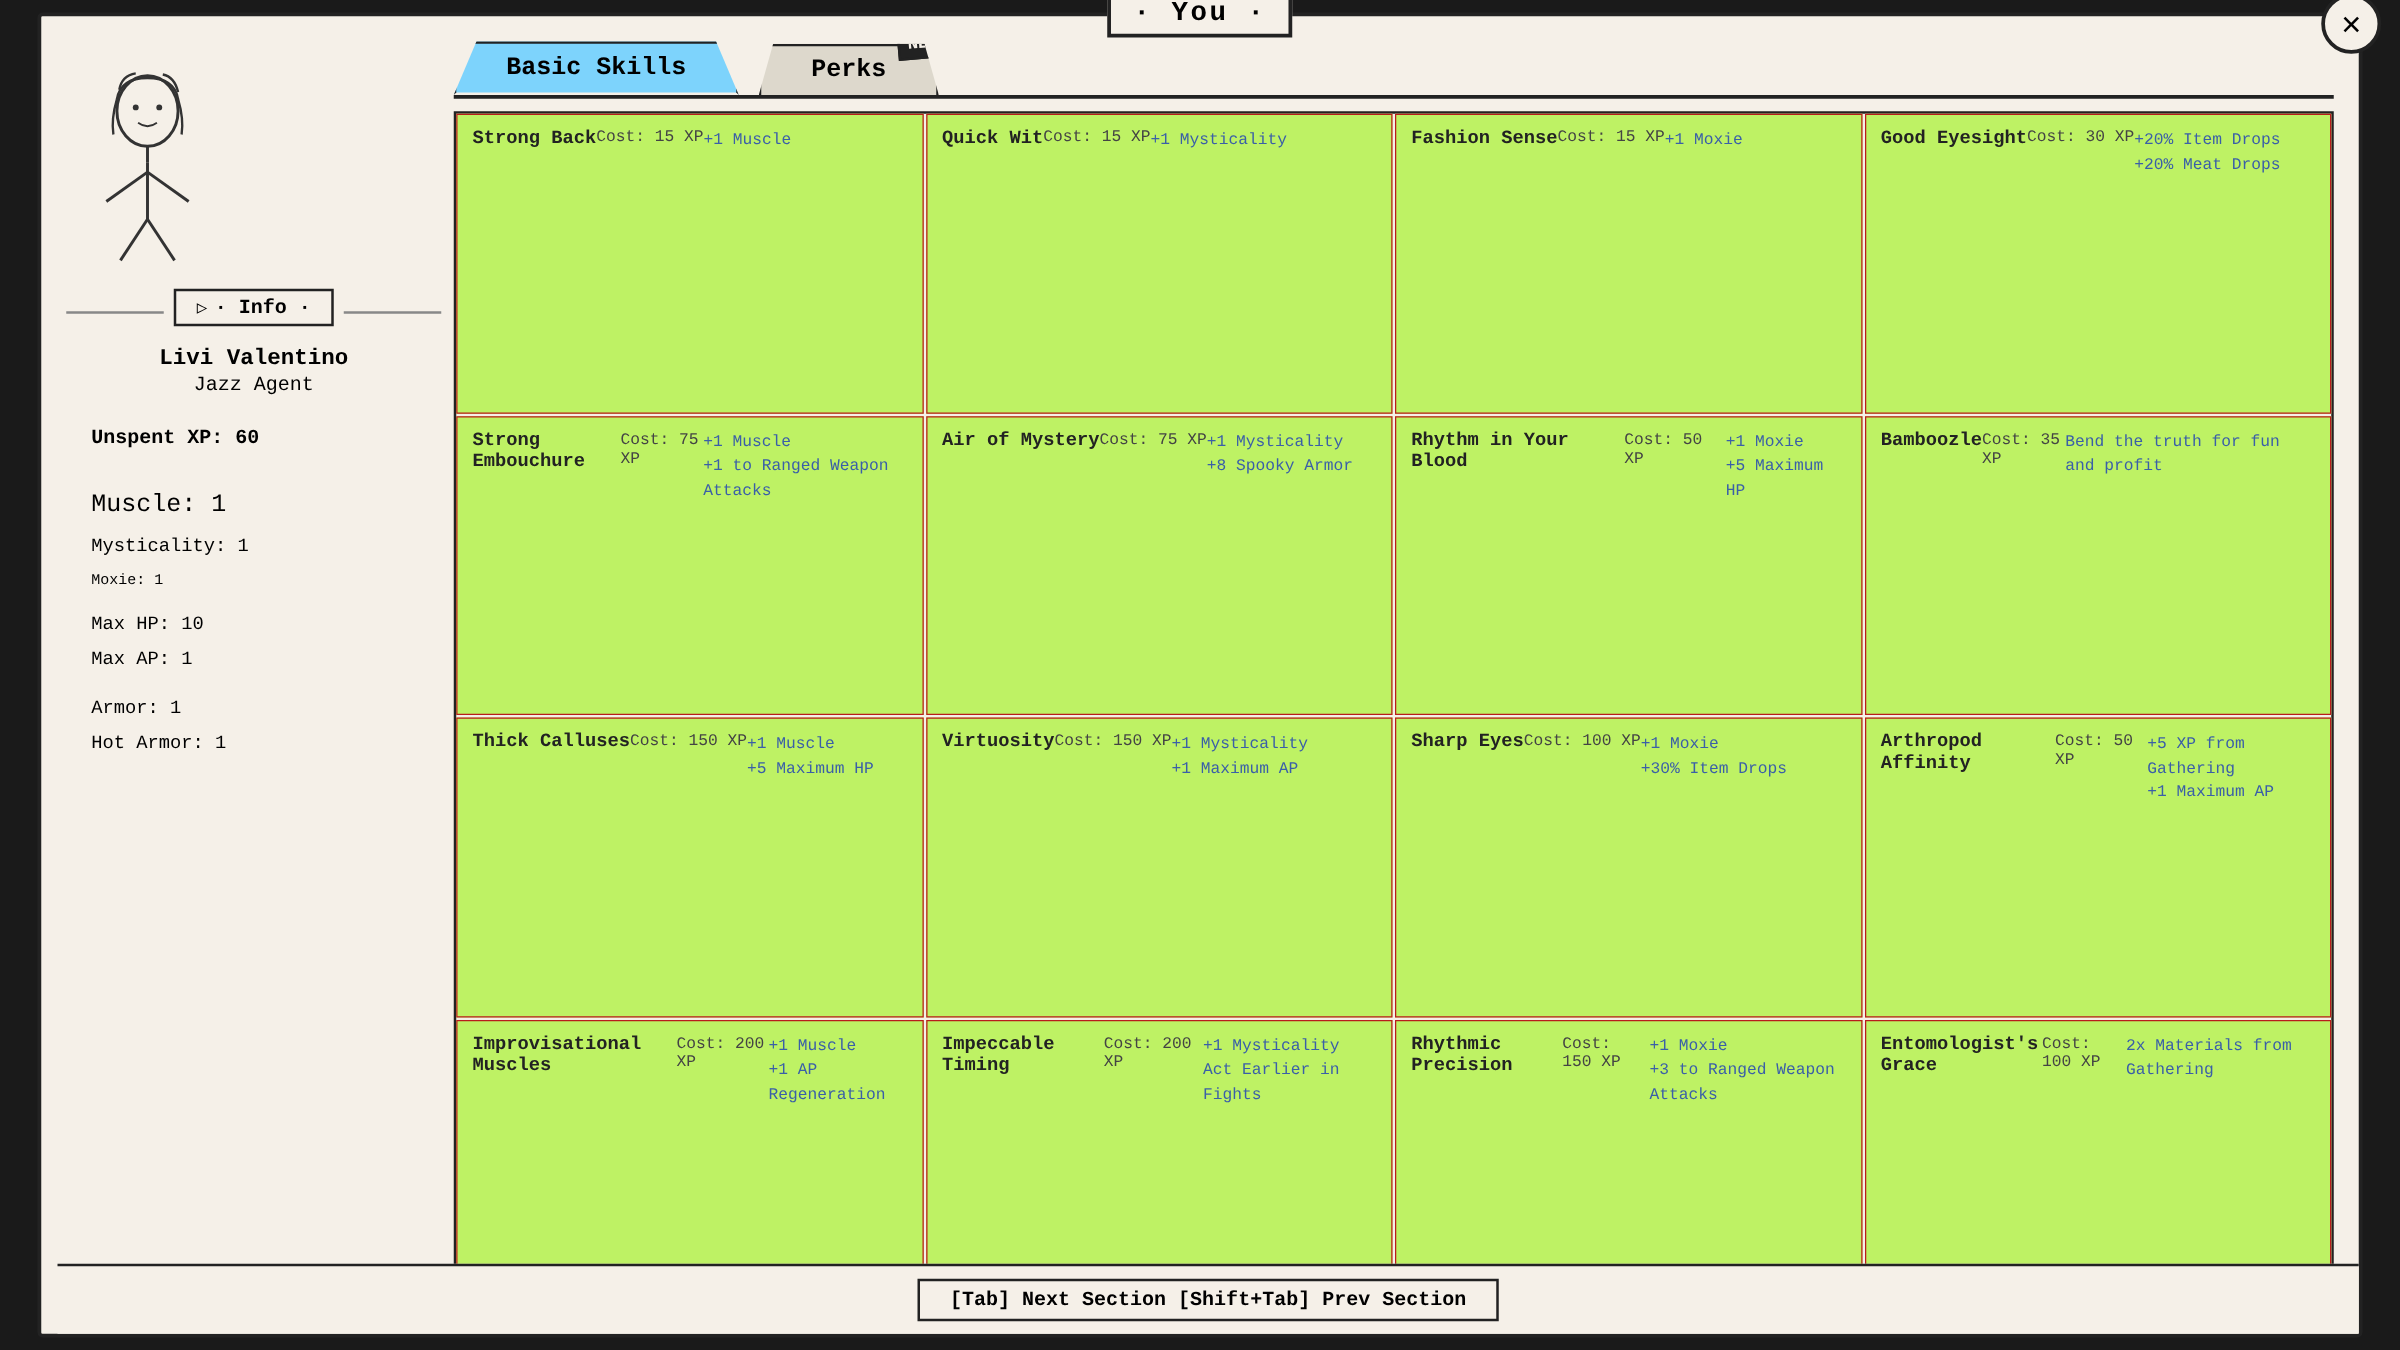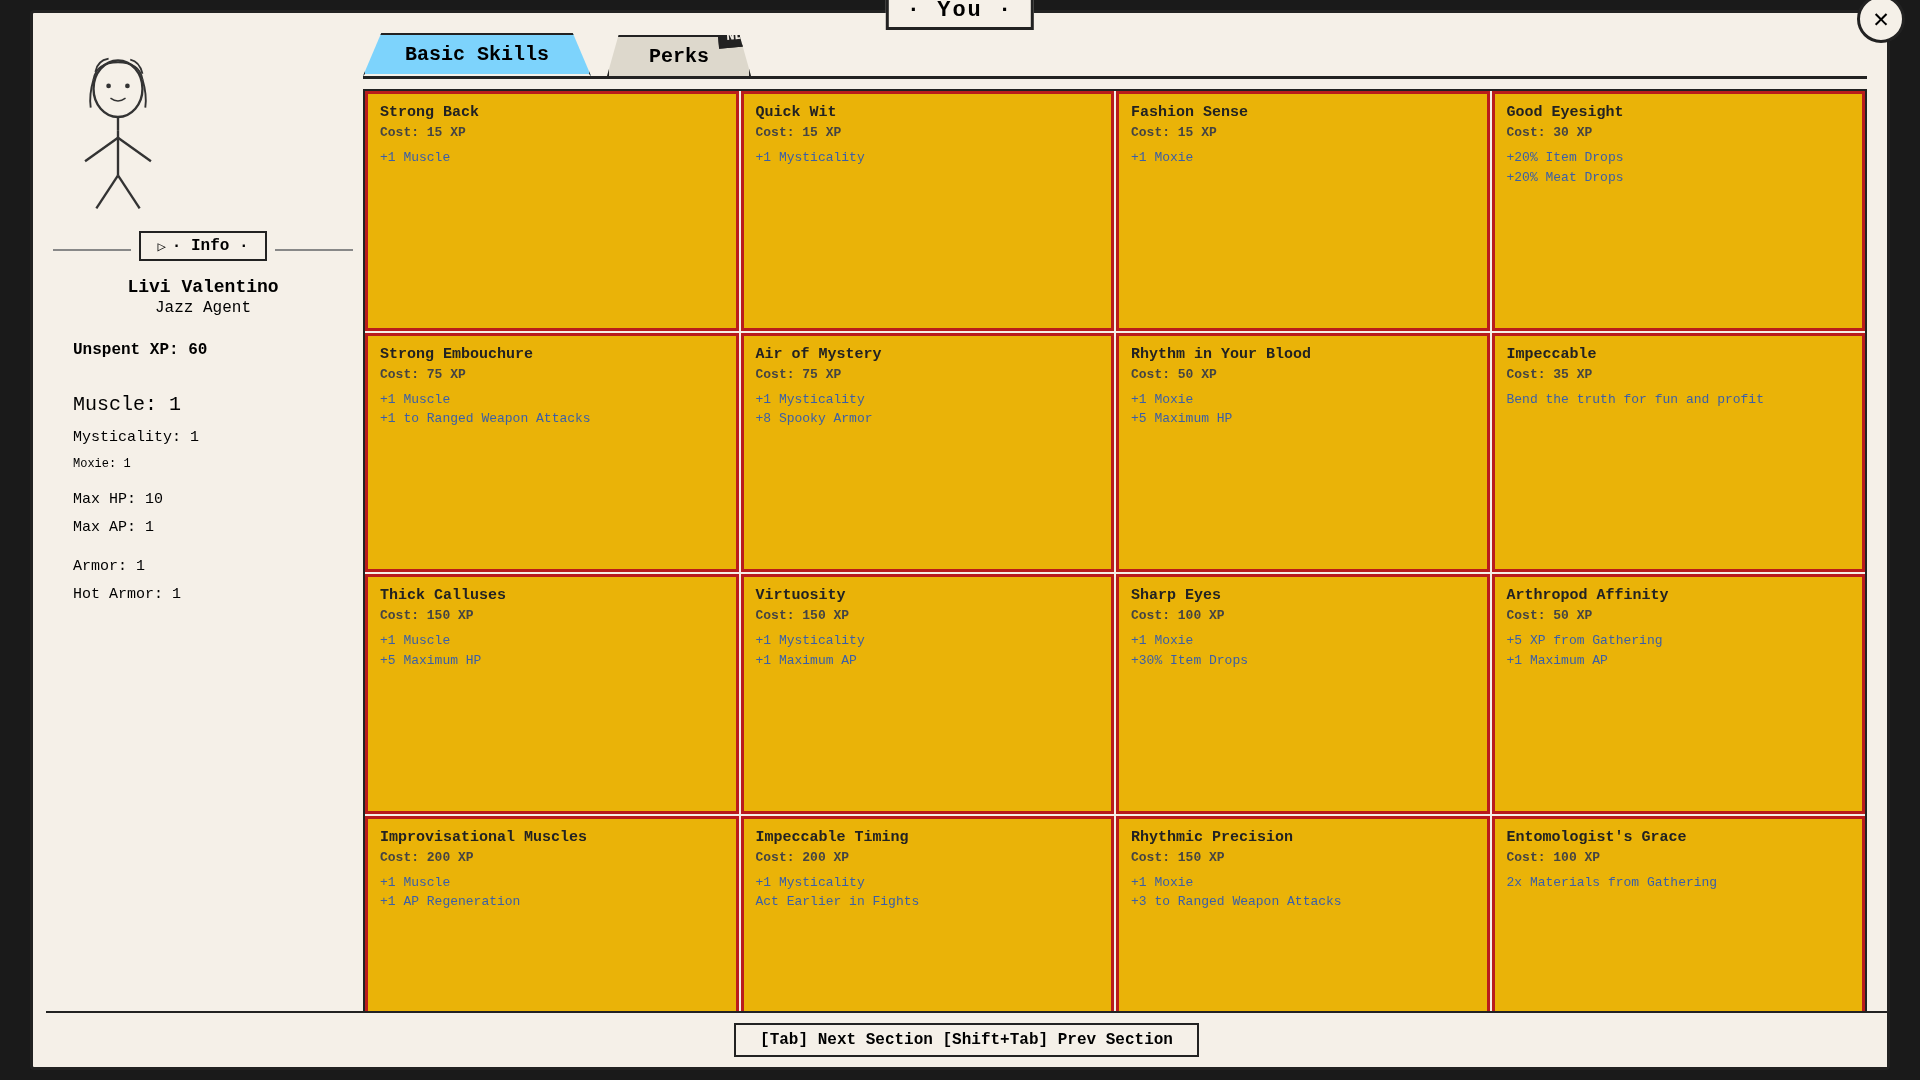--- a/index.html
+++ b/index.html
@@ -189,40 +189,39 @@
     .skills-grid {
       display: grid;
       grid-template-columns: repeat(4, 1fr);
       grid-template-rows: repeat(4, 1fr);
       gap: 2px;
       flex: 1;
       border: 2px solid #222;
     }
 
     .skill-card {
-      border: 3px solid #b91c1c;
+      border: 1px solid #b91c1c;
       padding: 10px 12px;
-      background: #eab308;
-      display: flex;
-      flex-direction: column;
+      background: #bef264;
+      display: flex;
+      flex-direction: row;
       cursor: pointer;
     }
 
     .skill-name {
       font-size: 15px;
       font-weight: bold;
       margin-bottom: 4px;
       color: #222;
     }
 
     .skill-cost {
       font-size: 13px;
       color: #444;
       margin-bottom: 8px;
-      font-weight: bold;
     }
 
     .skill-effect {
       font-size: 13px;
       color: #3a5fa8;
       line-height: 1.5;
     }
 
     
     .bottom-bar {
@@ -374,21 +373,21 @@
           </div>
           <div class="skill-card">
             <div class="skill-name">Rhythm in Your Blood</div>
             <div class="skill-cost">Cost: 50 XP</div>
             <div class="skill-effect">
               <div>+1 Moxie</div>
               <div>+5 Maximum HP</div>
             </div>
           </div>
           <div class="skill-card">
-            <div class="skill-name">Impeccable</div>
+            <div class="skill-name">Bamboozle</div>
             <div class="skill-cost">Cost: 35 XP</div>
             <div class="skill-effect">
               <div>Bend the truth for fun and profit</div>
             </div>
           </div>
           <div class="skill-card">
             <div class="skill-name">Thick Calluses</div>
             <div class="skill-cost">Cost: 150 XP</div>
             <div class="skill-effect">
               <div>+1 Muscle</div>

